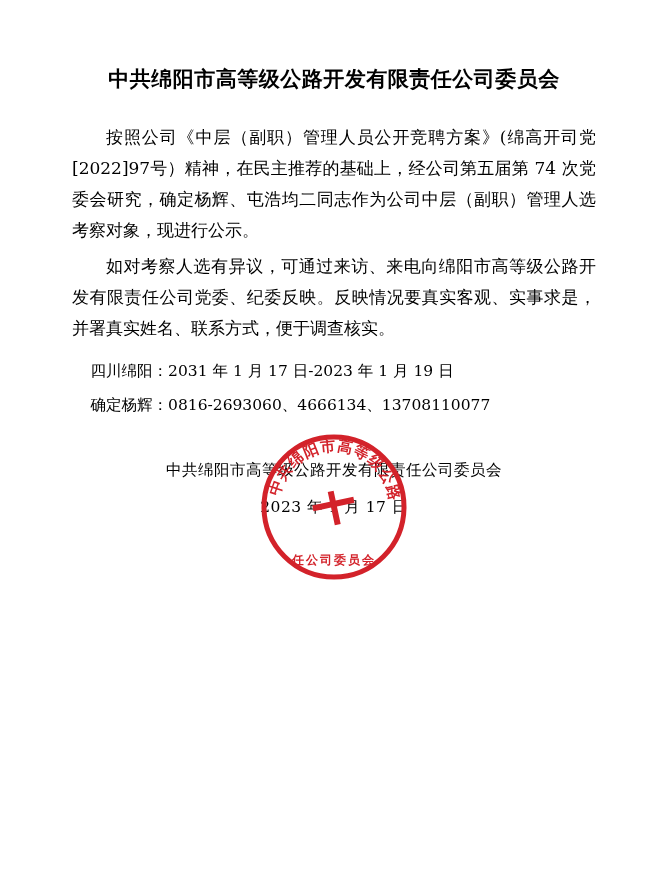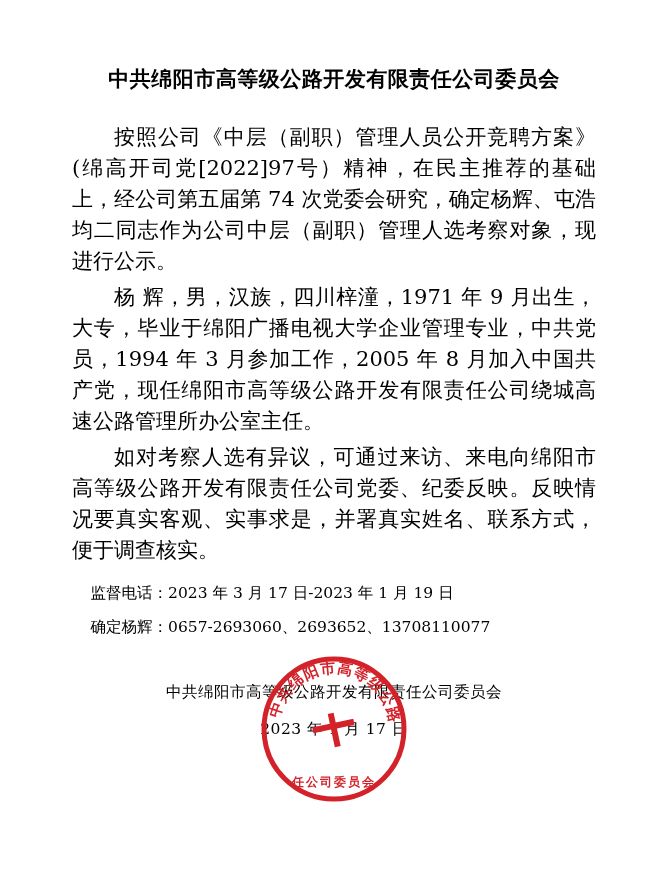--- a/index.html
+++ b/index.html
@@ -28,21 +28,21 @@
     line-height: 34px;
     letter-spacing: 0.5px;
     margin: 0 0 26px 0;
   }
   .title .line {
     display: block;
     white-space: nowrap;
   }
   .body-text p {
     margin: 0 0 5px 0;
-    font-size: 21px;
+    font-size: 17px;
     line-height: 31px;
     text-align: justify;
     text-align-last: left;
     text-justify: inter-ideograph;
     text-indent: 2em;
   }
   .meta {
     margin-top: 12px;
   }
   .meta p {
@@ -85,30 +85,29 @@
 <body>
 
 <div class="page">
 
   <div class="title">
     <span class="line">中共绵阳市高等级公路开发有限责任公司委员会</span>
   </div>
 
   <div class="body-text">
     <p>按照公司《中层（副职）管理人员公开竞聘方案》(绵高开司党[2022]97号）精神，在民主推荐的基础上，经公司第五届第 74 次党委会研究，确定杨辉、屯浩均二同志作为公司中层（副职）管理人选考察对象，现进行公示。</p>
-    <p>杨 辉，男，汉族，四川梓潼，1971 年 9 月出生，大专，毕业于绵阳广播电视大学企业管理专业，中共党员，1994 年 3 月参加工作，2005 年 8 月加入中国共产党，现任绵阳市高等级公路开发有限责任公司绕城高速公路管理所办公室主任。</p>
     <p>如对考察人选有异议，可通过来访、来电向绵阳市高等级公路开发有限责任公司党委、纪委反映。反映情况要真实客观、实事求是，并署真实姓名、联系方式，便于调查核实。</p>
   </div>
 
   <div class="meta">
     <p>
-      <span>监督电话：</span><span>2023 年 3 月 17 日-2023 年 1 月 19 日</span>
+      <span>四川绵阳：</span><span>2031 年 1 月 17 日-2023 年 1 月 19 日</span>
     </p>
     <p>
-      <span>确定杨辉：</span><span>0657-2693060、2693652、13708110077</span>
+      <span>确定杨辉：</span><span>0816-2693060、4666134、13708110077</span>
     </p>
   </div>
 
   <div class="signature">
     <div class="seal">
       <svg viewBox="0 0 148 148" xmlns="http://www.w3.org/2000/svg">
         <circle cx="74" cy="74" r="70" fill="none" stroke="#d3222a" stroke-width="5"></circle>
         <path id="sealArc" d="M 74,74 m -56,0 a 56,56 0 1,1 112,0" fill="none" stroke="none"></path>
         <text font-family="&quot;DejaVu Serif&quot;, &quot;Liberation Serif&quot;, serif" font-size="15" fill="#d3222a" font-weight="bold" letter-spacing="1">
           <textPath href="#sealArc" startOffset="6%">中共绵阳市高等级公路开发有限责</textPath>

